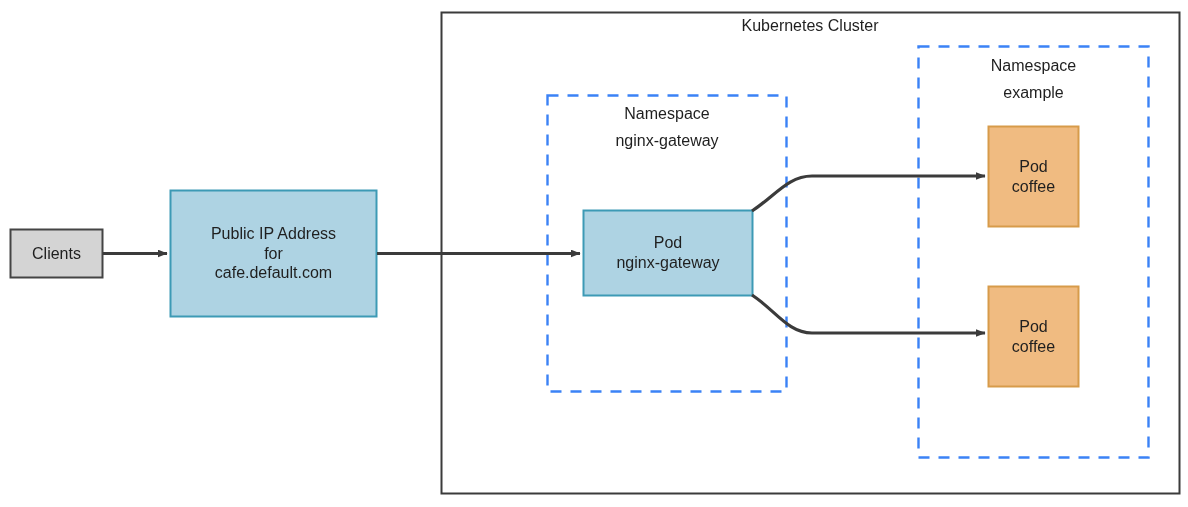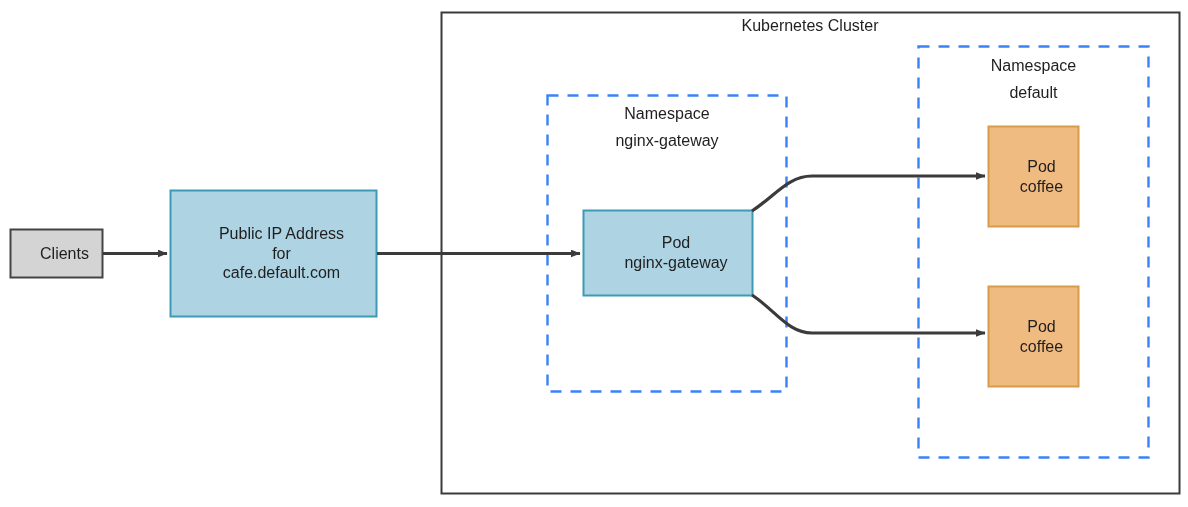--- a/index.html
+++ b/index.html
@@ -29,21 +29,20 @@
   .node-label {
     position: absolute;
     display: flex;
     align-items: center;
     justify-content: center;
     text-align: center;
     line-height: 1.22;
     color: #1f1f1f;
     white-space: pre-line;
     pointer-events: none;
-    padding-left: 8px;
   }
   .title-label {
     position: absolute;
     text-align: center;
     color: #1f1f1f;
     line-height: 1.22;
     white-space: pre-line;
   }
   .fs16 { font-size: 16px; }
 </style>
@@ -83,21 +82,21 @@
 
     <path d="M752,295 C775,310 788,333 812,333 L985,333" fill="none" stroke="#3b3b3b" stroke-width="3.2" stroke-linecap="butt" marker-end="url(#arrowhead)"></path>
   </svg>
 
   <div class="title-label fs16" style="left:441px; top:16px; width:738px;">Kubernetes Cluster</div>
 
   <div class="title-label fs16" style="left:547px; top:104px; width:240px;">Namespace</div>
   <div class="title-label fs16" style="left:547px; top:131px; width:240px;">nginx-gateway</div>
 
   <div class="title-label fs16" style="left:918px; top:56px; width:231px;">Namespace</div>
-  <div class="title-label fs16" style="left:918px; top:83px; width:231px;">default</div>
+  <div class="title-label fs16" style="left:918px; top:83px; width:231px;">example</div>
 
   <div class="node-label fs16" style="left:10px; top:229px; width:93px; height:49px;">Clients</div>
 
   <div class="node-label fs16" style="left:170px; top:190px; width:207px; height:127px;">Public IP Address
 for
 cafe.default.com</div>
 
   <div class="node-label fs16" style="left:583px; top:210px; width:170px; height:86px;">Pod
 nginx-gateway</div>
 

